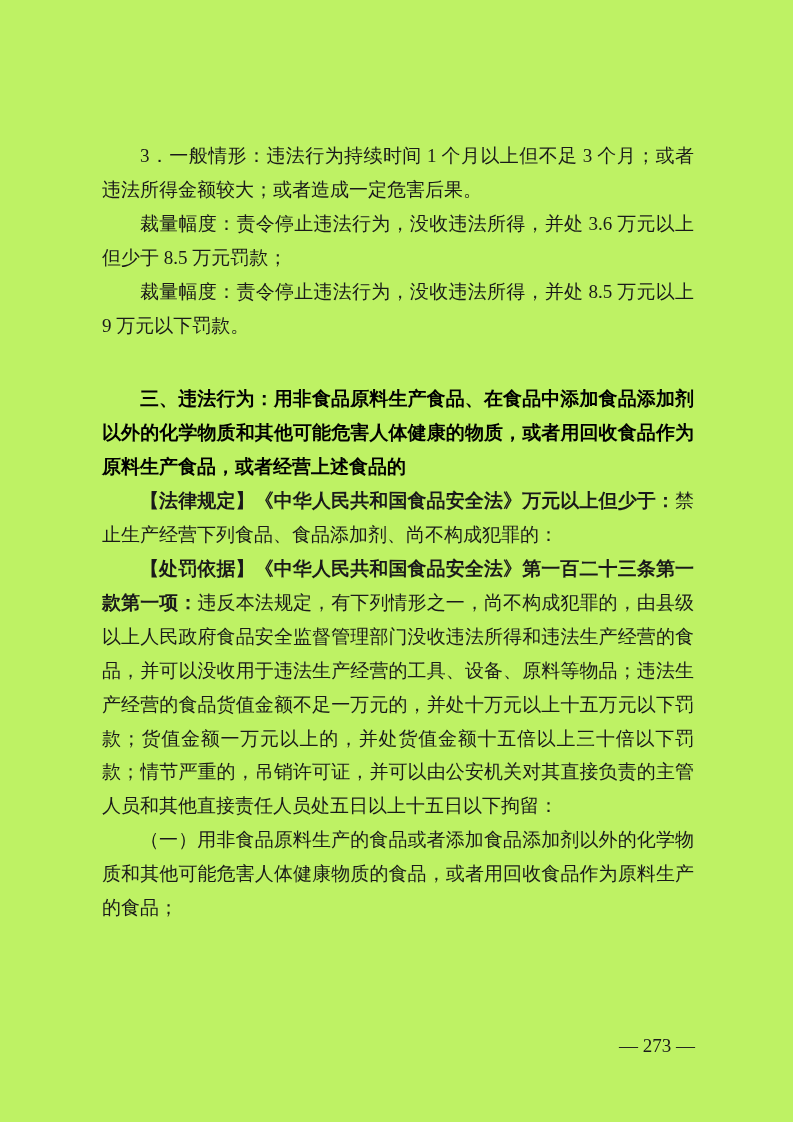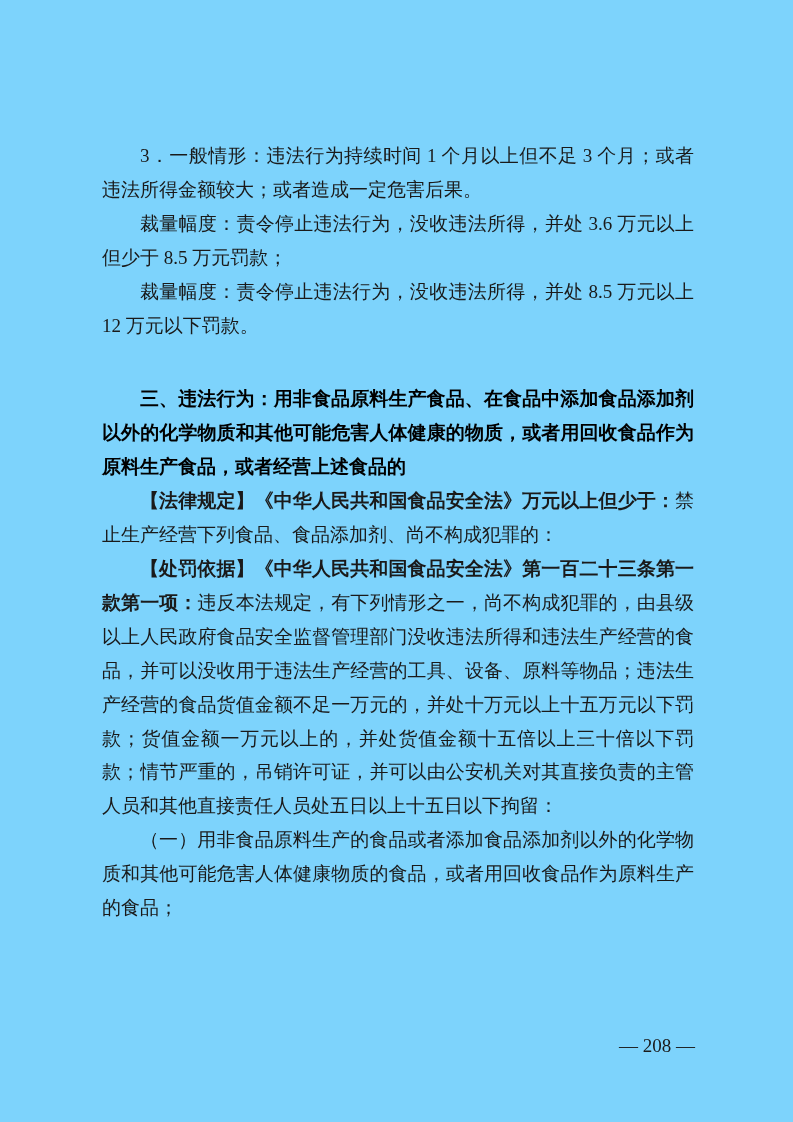--- a/index.html
+++ b/index.html
@@ -11,21 +11,21 @@
     position: relative;
     width: 793px;
     height: 1122px;
     overflow: hidden;
     color: #000000;
     font-family: "Liberation Serif", "DejaVu Serif", serif;
   }
   .page {
     position: absolute;
     inset: 0;
-    background: #7dd3fc;
+    background: #bef264;
   }
   .text-block {
     position: absolute;
     left: 102px;
     top: 139px;
     width: 592px;
   }
   p.para {
     margin: 0;
     padding: 0;
@@ -57,21 +57,21 @@
     white-space: nowrap;
   }
 </style>
 </head>
 <body>
 
 <div class="page">
   <div class="text-block">
       <p class="para"><span class="seg">3．一般情形：违法行为持续时间 1 个月以上但不足 3 个月；或者违法所得金额较大；或者造成一定危害后果。</span></p>
       <p class="para"><span class="seg">裁量幅度：责令停止违法行为，没收违法所得，并处 3.6 万元以上但少于 8.5 万元罚款；</span></p>
-      <p class="para"><span class="seg">裁量幅度：责令停止违法行为，没收违法所得，并处 8.5 万元以上 12 万元以下罚款。</span></p>
+      <p class="para"><span class="seg">裁量幅度：责令停止违法行为，没收违法所得，并处 8.5 万元以上 9 万元以下罚款。</span></p>
       <p class="para heading"><span class="seg bold">三、违法行为：用非食品原料生产食品、在食品中添加食品添加剂以外的化学物质和其他可能危害人体健康的物质，或者用回收食品作为原料生产食品，或者经营上述食品的</span></p>
       <p class="para"><span class="seg bold">【法律规定】《中华人民共和国食品安全法》万元以上但少于：</span><span class="seg">禁止生产经营下列食品、食品添加剂、尚不构成犯罪的：</span></p>
       <p class="para"><span class="seg bold">【处罚依据】《中华人民共和国食品安全法》第一百二十三条第一款第一项：</span><span class="seg">违反本法规定，有下列情形之一，尚不构成犯罪的，由县级以上人民政府食品安全监督管理部门没收违法所得和违法生产经营的食品，并可以没收用于违法生产经营的工具、设备、原料等物品；违法生产经营的食品货值金额不足一万元的，并处十万元以上十五万元以下罚款；货值金额一万元以上的，并处货值金额十五倍以上三十倍以下罚款；情节严重的，吊销许可证，并可以由公安机关对其直接负责的主管人员和其他直接责任人员处五日以上十五日以下拘留：</span></p>
       <p class="para"><span class="seg">（一）用非食品原料生产的食品或者添加食品添加剂以外的化学物质和其他可能危害人体健康物质的食品，或者用回收食品作为原料生产的食品；</span></p>
     </div>
 
-  <div class="page-footer">— 208 —</div>
+  <div class="page-footer">— 273 —</div>
 </div>
 
 </body></html>

